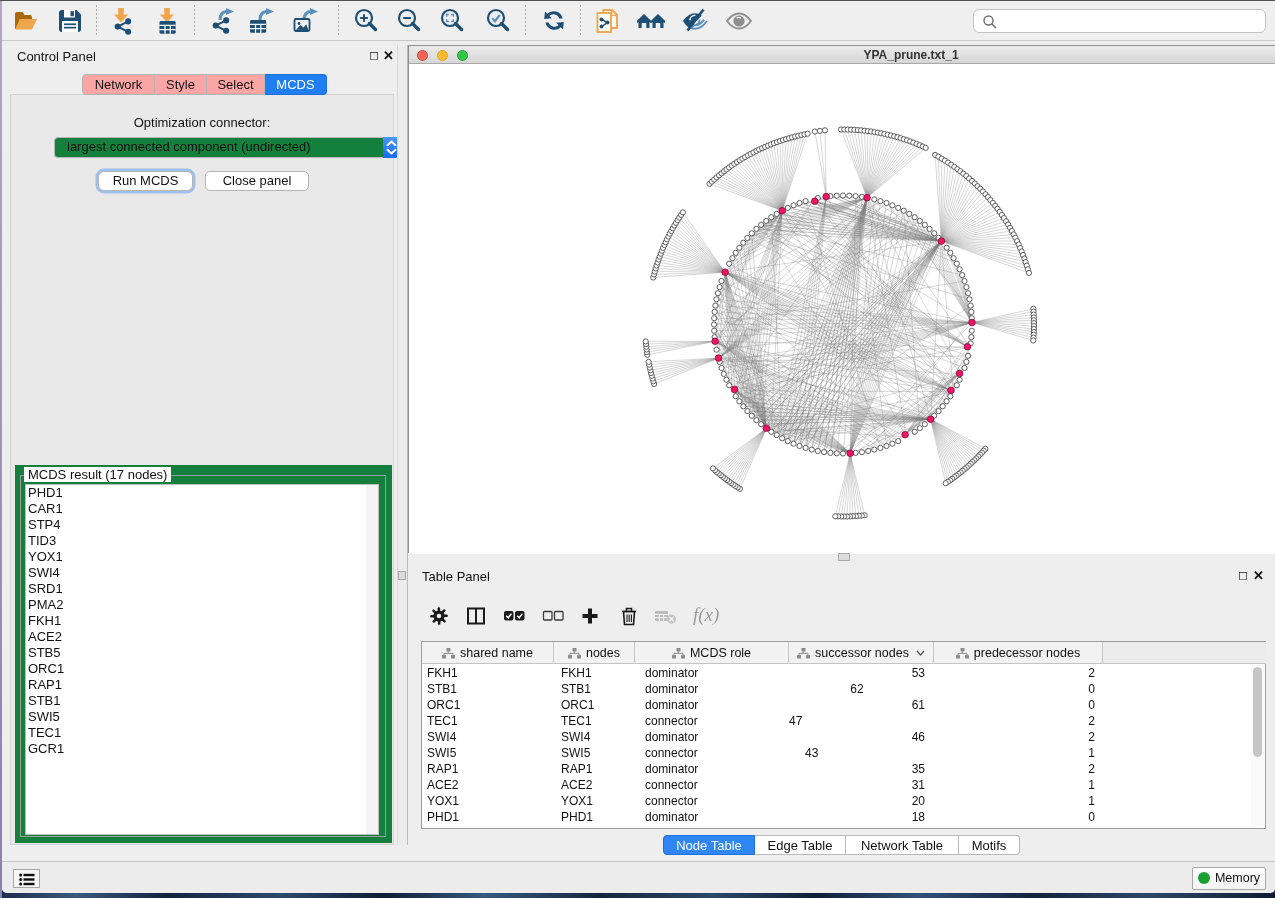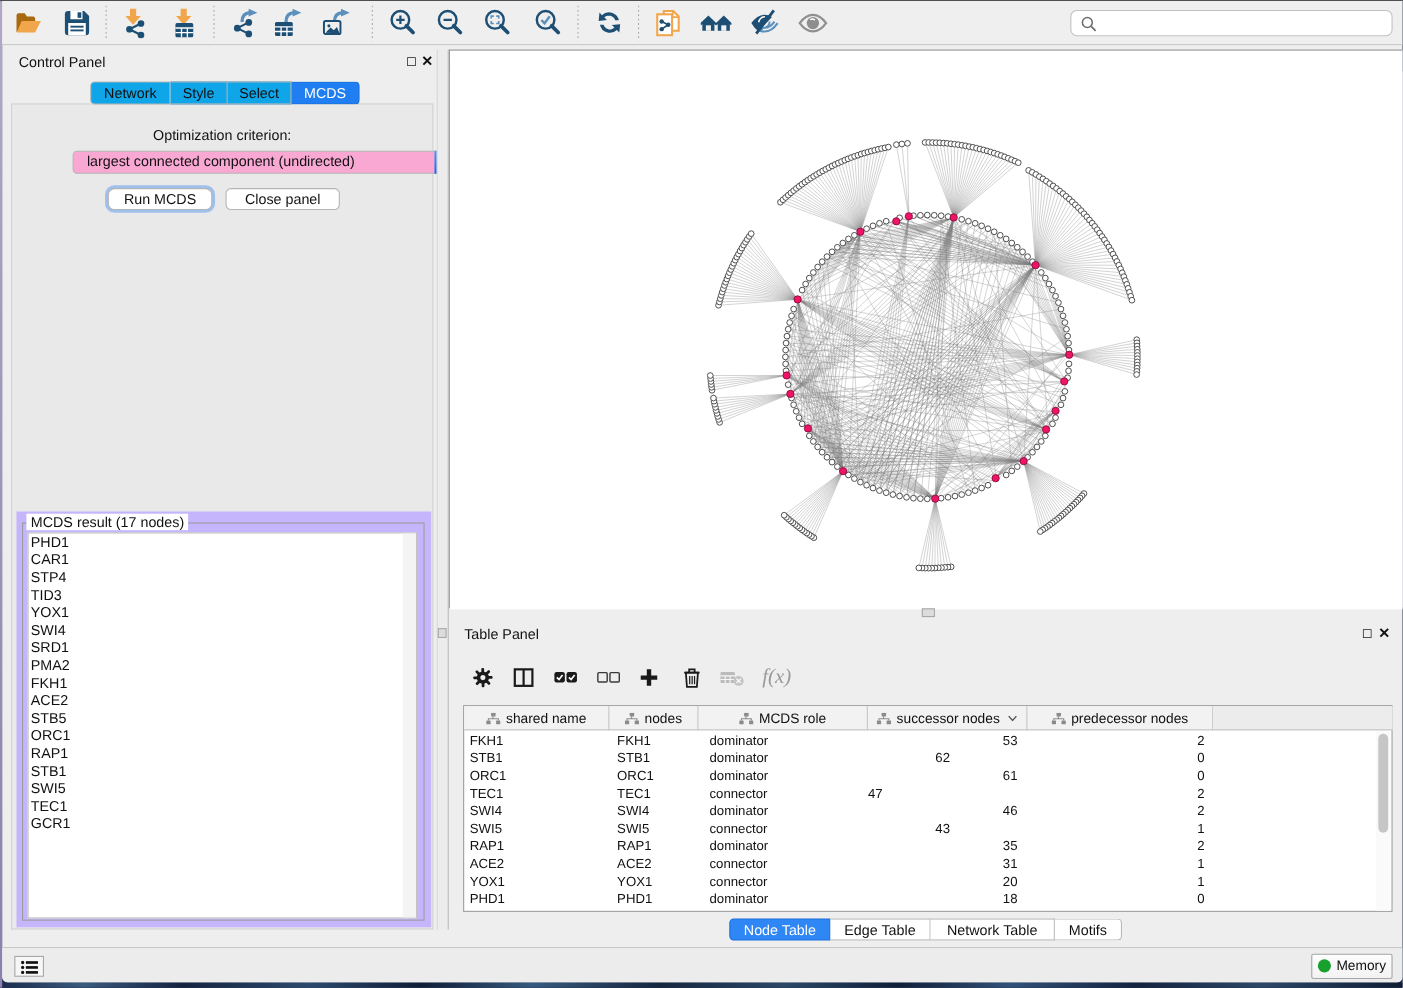--- a/index.html
+++ b/index.html
@@ -8,25 +8,25 @@
 #lstrip{position:absolute;left:0;top:0;width:2px;height:898px;background:linear-gradient(#b4a6c6,#8d7fae)}
 #tstrip{position:absolute;left:0;top:0;width:1275px;height:1px;background:#4f4f4f}
 #app{position:absolute;left:2px;top:1px;width:1273px;height:892px;background:#eeeeee;border-radius:0 0 5px 5px}
 .abs{position:absolute}
 #toolbar{position:absolute;left:0;top:0;width:1273px;height:40px;background:#efefef;border-bottom:1px solid #c9c9c9}
 .tbi{position:absolute;top:6px;width:28px;height:28px}
 .tsep{position:absolute;top:4px;width:1px;height:32px;background-image:linear-gradient(#aaa 50%,transparent 50%);background-size:1px 4px}
 #search{position:absolute;left:971px;top:8px;width:293px;height:24px;background:#fff;border:1px solid #c2c2c2;border-radius:6px}
 #cp-title{position:absolute;left:3px;top:44px;width:394px;height:18px;font-size:13px;color:#111}
 #cp-body{position:absolute;left:8px;top:93px;width:384px;height:751px;background:#e9e9e9;border:1px solid #d2d2d2}
-.tab{position:absolute;top:73px;height:21px;font-size:13px;color:#111;text-align:center;line-height:20px;background:#0ea5e9;border:1px solid #b6b6b6;border-left:none}
-#dd{position:absolute;left:64px;top:136px;width:346px;height:21px;background:#f9a8d4;border:1px solid #b5b5b5;border-radius:4px;font-size:13px;line-height:18px;padding-left:12px;color:#111}
+.tab{position:absolute;top:73px;height:21px;font-size:13px;color:#111;text-align:center;line-height:20px;background:#fca5a5;border:1px solid #b6b6b6;border-left:none}
+#dd{position:absolute;left:52px;top:136px;width:346px;height:21px;background:#15803d;border:1px solid #b5b5b5;border-radius:4px;font-size:13px;line-height:18px;padding-left:12px;color:#111}
 #ddbtn{position:absolute;right:-1px;top:-1px;width:17px;height:21px;border-radius:0 5px 5px 0;background:linear-gradient(#4b97f8,#1668f0)}
 .btn{position:absolute;height:20px;background:#fff;border:1px solid #b5b5b5;border-radius:5px;font-size:13px;text-align:center;line-height:18px;color:#111}
-#res-panel{position:absolute;left:13px;top:464px;width:377px;height:378px;background:#c4b5fd}
+#res-panel{position:absolute;left:13px;top:464px;width:377px;height:378px;background:#15803d}
 #res-border{position:absolute;left:5px;top:10px;width:366px;height:362px;border:1px solid #9d9d9d}
 #res-label{position:absolute;left:9px;top:2px;background:#fff;padding:0 4px;font-size:13px;color:#111}
 #res-list{position:absolute;left:10px;top:19px;width:354px;height:351px;background:#fff;border:1px solid #bdbdbd;font-size:13px;color:#111}
 #res-list .mi{height:16px;line-height:16px;padding-left:2px}
 #res-sb{position:absolute;right:0;top:0;width:12px;height:349px;background:#f4f4f4}
 #vsplit{position:absolute;left:395px;top:44px;width:11px;height:800px;background:#ececec;border-left:1px solid #d8d8d8;border-right:1px solid #bbb}
 #vhandle{position:absolute;left:396px;top:570px;width:8px;height:9px;background:#dcdcdc;border:1px solid #a8a8a8}
 #hhandle{position:absolute;left:836px;top:552px;width:12px;height:8px;background:#dcdcdc;border:1px solid #a8a8a8}
 #netwin{position:absolute;left:406px;top:44px;width:869px;height:508px;border:1px solid #8f8f8f;background:#fff}
 #nettitle{position:absolute;left:0;top:0;width:867px;height:18px;background:linear-gradient(#ebebeb,#d6d6d6);border-bottom:1px solid #a8a8a8}
@@ -184,21 +184,21 @@
  <div id="cp-title">
       <span style="position:absolute;left:12px;top:4px">Control Panel</span>
    <span style="position:absolute;left:364px;top:3px;font-size:12px;color:#222">◻</span>
    <span style="position:absolute;left:378px;top:3px;font-weight:bold;color:#111">✕</span>
  </div>
  <div id="cp-body"></div>
  <div class="tab" style="left:80px;width:73px;border-left:1px solid #b6b6b6;border-radius:4px 0 0 4px;">Network</div>
     <div class="tab" style="left:153px;width:52px;">Style</div>
     <div class="tab" style="left:205px;width:58px;">Select</div>
     <div class="tab" style="left:263px;width:62px;background:#1f7ff2;color:#fff;border-color:#1a6fd8;border-radius:0 4px 4px 0;">MCDS</div>
- <div class="abs" style="left:3px;top:114px;width:394px;height:14px;font-size:13px;color:#111;text-align:center">Optimization criterion:</div>
+ <div class="abs" style="left:3px;top:114px;width:394px;height:14px;font-size:13px;color:#111;text-align:center">Optimization connector:</div>
  <div id="dd">largest connected component (undirected)<div id="ddbtn">
    <svg width="17" height="21" viewBox="0 0 17 21">
           <path d="M4.5 8.2 8.5 4.5 12.5 8.2M4.5 12.8 8.5 16.5 12.5 12.8" stroke="#fff" stroke-width="1.9" fill="none" stroke-linecap="round" stroke-linejoin="round"></path>
         </svg></div>
  </div>
  <div class="btn" style="left:96px;top:170px;width:95px;box-shadow:0 0 0 2.5px rgba(120,170,240,.65);border-radius:6px">Run MCDS</div>
  <div class="btn" style="left:203px;top:170px;width:104px">Close panel</div>
  <div id="res-panel">
    <div id="res-border"></div>
    <div id="res-label">MCDS result (17 nodes)</div>
@@ -219,20 +219,26 @@
         <div class="mi">STB1</div>
         <div class="mi">SWI5</div>
         <div class="mi">TEC1</div>
         <div class="mi">GCR1</div>
         <div id="res-sb"></div>
       </div>
  </div>
  <div id="vsplit"></div>
     <div id="vhandle"></div>
  <div id="netwin">
+  <div id="nettitle">
+    <div class="tl" style="left:8px;background:#f96257;border:0.5px solid #dd4a40"></div>
+    <div class="tl" style="left:28px;background:#fdbc2e;border:0.5px solid #e0a123"></div>
+    <div class="tl" style="left:48px;background:#33c748;border:0.5px solid #27a934"></div>
+    <div id="nettext">YPA_prune.txt_1</div>
+  </div>
   <div id="netcanvas"><svg width="869" height="489" viewBox="0 0 869 489">
           <path d="M373.2 145.7L305.6 246.9M373.2 145.7L306.4 240.6M373.2 145.7L307.5 234.3M373.2 145.7L308.9 228.2M373.2 145.7L310.6 222.1M373.2 145.7L312.5 216.0M373.2 145.7L320.2 198.7M373.2 145.7L323.4 193.2M373.2 145.7L326.7 187.8M373.2 145.7L330.4 182.7M373.2 145.7L334.3 177.7M373.2 145.7L338.4 172.9M373.2 145.7L342.8 168.3M373.2 145.7L362.3 366.8M373.2 145.7L352.2 359.2M373.2 145.7L347.4 355.1M373.2 145.7L342.8 350.7M373.2 145.7L338.4 346.1M373.2 145.7L334.3 341.3M373.2 145.7L330.4 336.3M373.2 145.7L326.7 331.2M373.2 145.7L320.2 320.3M373.2 145.7L317.4 314.7M373.2 145.7L314.8 308.9M373.2 145.7L312.5 303.0M373.2 145.7L310.6 296.9M405.8 136.2L515.8 159.8M405.8 136.2L520.6 163.9M405.8 136.2L525.2 168.3M405.8 136.2L529.6 172.9M405.8 136.2L537.6 182.7M405.8 136.2L541.3 187.8M405.8 136.2L544.6 193.2M405.8 136.2L547.8 198.7M417.2 131.6L396.6 382.9M417.2 131.6L390.5 381.0M417.2 131.6L384.6 378.7M417.2 131.6L378.8 376.1M417.2 131.6L373.2 373.3M417.2 131.6L367.7 370.1M458.0 132.7L320.2 198.7M458.0 132.7L323.4 193.2M458.0 132.7L326.7 187.8M458.0 132.7L330.4 182.7M458.0 132.7L334.3 177.7M458.0 132.7L338.4 172.9M458.0 132.7L342.8 168.3M458.0 132.7L347.4 163.9M458.0 132.7L352.2 159.8M458.0 132.7L357.2 155.9M458.0 132.7L362.3 152.2M458.0 132.7L421.4 387.9M458.0 132.7L415.1 387.1M458.0 132.7L408.8 386.0M458.0 132.7L402.7 384.6M458.0 132.7L396.6 382.9M458.0 132.7L390.5 381.0M458.0 132.7L384.6 378.7M458.0 132.7L378.8 376.1M458.0 132.7L373.2 373.3M458.0 132.7L367.7 370.1M458.0 132.7L362.3 366.8M458.0 132.7L434.0 388.5M458.0 132.7L427.7 388.3M458.0 132.7L421.4 387.9M458.0 132.7L415.1 387.1M458.0 132.7L408.8 386.0M458.0 132.7L402.7 384.6M458.0 132.7L396.6 382.9M458.0 132.7L390.5 381.0M458.0 132.7L384.6 378.7M458.0 132.7L378.8 376.1M458.0 132.7L373.2 373.3M532.4 176.1L347.4 163.9M532.4 176.1L352.2 159.8M532.4 176.1L357.2 155.9M532.4 176.1L362.3 152.2M532.4 176.1L367.7 148.9M532.4 176.1L378.8 142.9M532.4 176.1L384.6 140.3M532.4 176.1L390.5 138.0M532.4 176.1L396.6 136.1M532.4 176.1L408.8 133.0M532.4 176.1L421.4 131.1M532.4 176.1L427.7 130.7M532.4 176.1L434.0 130.5M532.4 176.1L415.1 387.1M532.4 176.1L408.8 386.0M532.4 176.1L402.7 384.6M532.4 176.1L396.6 382.9M532.4 176.1L390.5 381.0M532.4 176.1L384.6 378.7M532.4 176.1L378.8 376.1M532.4 176.1L373.2 373.3M532.4 176.1L367.7 370.1M532.4 176.1L362.3 366.8M532.4 176.1L352.2 359.2M532.4 176.1L347.4 355.1M532.4 176.1L342.8 350.7M532.4 176.1L396.6 382.9M532.4 176.1L390.5 381.0M532.4 176.1L384.6 378.7M532.4 176.1L378.8 376.1M532.4 176.1L373.2 373.3M532.4 176.1L367.7 370.1M532.4 176.1L362.3 366.8M532.4 176.1L352.2 359.2M532.4 176.1L347.4 355.1M532.4 176.1L342.8 350.7M532.4 176.1L338.4 346.1M532.4 176.1L334.3 341.3M532.4 176.1L330.4 336.3M532.4 176.1L342.8 168.3M532.4 176.1L347.4 163.9M532.4 176.1L352.2 159.8M532.4 176.1L357.2 155.9M532.4 176.1L362.3 152.2M532.4 176.1L367.7 148.9M532.4 176.1L378.8 142.9M532.4 176.1L384.6 140.3M532.4 176.1L390.5 138.0M532.4 176.1L396.6 136.1M532.4 176.1L408.8 133.0M532.4 176.1L421.4 131.1M532.4 176.1L427.7 130.7M316.1 207.2L561.6 278.4M316.1 207.2L559.1 290.8M316.1 207.2L557.4 296.9M316.1 207.2L555.5 303.0M316.1 207.2L550.6 314.7M316.1 207.2L547.8 320.3M316.1 207.2L541.3 331.2M316.1 207.2L537.6 336.3M316.1 207.2L533.7 341.3M316.1 207.2L529.6 346.1M316.1 207.2L525.2 350.7M316.1 207.2L373.2 373.3M316.1 207.2L367.7 370.1M316.1 207.2L362.3 366.8M316.1 207.2L352.2 359.2M316.1 207.2L347.4 355.1M316.1 207.2L342.8 350.7M316.1 207.2L338.4 346.1M316.1 207.2L334.3 341.3M316.1 207.2L330.4 336.3M316.1 207.2L326.7 331.2M316.1 207.2L320.2 320.3M563.0 257.5L330.4 336.3M563.0 257.5L326.7 331.2M563.0 257.5L320.2 320.3M563.0 257.5L317.4 314.7M563.0 257.5L314.8 308.9M563.0 257.5L312.5 303.0M563.0 257.5L310.6 296.9M563.0 257.5L307.5 284.7M563.0 257.5L305.6 272.1M563.0 257.5L305.2 265.8M563.0 257.5L305.0 259.5M563.0 257.5L305.2 253.2M563.0 257.5L305.6 246.9M563.0 257.5L306.4 240.6M563.0 257.5L307.5 234.3M563.0 257.5L489.2 142.9M563.0 257.5L494.8 145.7M563.0 257.5L500.3 148.9M563.0 257.5L505.7 152.2M563.0 257.5L510.8 155.9M563.0 257.5L515.8 159.8M563.0 257.5L520.6 163.9M563.0 257.5L525.2 168.3M563.0 257.5L529.6 172.9M563.0 257.5L537.6 182.7M563.0 257.5L541.3 187.8M563.0 257.5L544.6 193.2M563.0 257.5L547.8 198.7M563.0 257.5L550.6 204.3M563.0 257.5L553.2 210.1M306.1 276.3L505.7 366.8M306.1 276.3L489.2 376.1M306.1 276.3L483.4 378.7M306.1 276.3L477.5 381.0M306.1 276.3L471.4 382.9M306.1 276.3L465.3 384.6M309.5 293.1L465.3 134.4M309.5 293.1L471.4 136.1M309.5 293.1L477.5 138.0M309.5 293.1L483.4 140.3M309.5 293.1L489.2 142.9M309.5 293.1L494.8 145.7M309.5 293.1L500.3 148.9M309.5 293.1L505.7 152.2M309.5 293.1L510.8 155.9M309.5 293.1L515.8 159.8M558.5 281.7L338.4 172.9M558.5 281.7L342.8 168.3M558.5 281.7L347.4 163.9M558.5 281.7L352.2 159.8M558.5 281.7L357.2 155.9M558.5 281.7L362.3 152.2M558.5 281.7L367.7 148.9M558.5 281.7L378.8 142.9M550.6 308.5L477.5 381.0M550.6 308.5L471.4 382.9M550.6 308.5L465.3 384.6M550.6 308.5L459.2 386.0M550.6 308.5L452.9 387.1M550.6 308.5L446.6 387.9M550.6 308.5L434.0 388.5M550.6 308.5L427.7 388.3M325.5 324.5L434.0 388.5M325.5 324.5L427.7 388.3M325.5 324.5L421.4 387.9M325.5 324.5L415.1 387.1M325.5 324.5L408.8 386.0M325.5 324.5L402.7 384.6M325.5 324.5L396.6 382.9M325.5 324.5L390.5 381.0M325.5 324.5L384.6 378.7M325.5 324.5L378.8 376.1M325.5 324.5L373.2 373.3M325.5 324.5L367.7 370.1M542.0 325.4L305.2 253.2M542.0 325.4L305.6 246.9M542.0 325.4L306.4 240.6M542.0 325.4L307.5 234.3M542.0 325.4L308.9 228.2M542.0 325.4L310.6 222.1M542.0 325.4L312.5 216.0M542.0 325.4L320.2 198.7M521.6 354.2L362.3 366.8M521.6 354.2L352.2 359.2M521.6 354.2L347.4 355.1M521.6 354.2L342.8 350.7M521.6 354.2L338.4 346.1M521.6 354.2L334.3 341.3M521.6 354.2L330.4 336.3M521.6 354.2L326.7 331.2M521.6 354.2L320.2 320.3M521.6 354.2L317.4 314.7M521.6 354.2L378.8 376.1M521.6 354.2L373.2 373.3M521.6 354.2L367.7 370.1M521.6 354.2L362.3 366.8M521.6 354.2L352.2 359.2M521.6 354.2L347.4 355.1M521.6 354.2L342.8 350.7M521.6 354.2L338.4 346.1M521.6 354.2L334.3 341.3M521.6 354.2L330.4 336.3M357.4 363.3L305.2 265.8M357.4 363.3L305.0 259.5M357.4 363.3L305.2 253.2M357.4 363.3L305.6 246.9M357.4 363.3L306.4 240.6M357.4 363.3L307.5 234.3M357.4 363.3L308.9 228.2M357.4 363.3L310.6 222.1M357.4 363.3L312.5 216.0M357.4 363.3L320.2 198.7M357.4 363.3L323.4 193.2M357.4 363.3L326.7 187.8M357.4 363.3L330.4 182.7M357.4 363.3L334.3 177.7M357.4 363.3L338.4 172.9M357.4 363.3L342.8 168.3M496.1 369.7L562.4 272.1M496.1 369.7L561.6 278.4M496.1 369.7L559.1 290.8M496.1 369.7L557.4 296.9M496.1 369.7L555.5 303.0M496.1 369.7L550.6 314.7M496.1 369.7L547.8 320.3M496.1 369.7L541.3 331.2M496.1 369.7L537.6 336.3M496.1 369.7L533.7 341.3M441.2 388.3L347.4 355.1M441.2 388.3L342.8 350.7M441.2 388.3L338.4 346.1M441.2 388.3L334.3 341.3M441.2 388.3L330.4 336.3M441.2 388.3L326.7 331.2M441.2 388.3L320.2 320.3M441.2 388.3L317.4 314.7M441.2 388.3L314.8 308.9M441.2 388.3L312.5 303.0M441.2 388.3L310.6 296.9M441.2 388.3L307.5 284.7M441.2 388.3L305.6 272.1M441.2 388.3L305.2 265.8M441.2 388.3L305.0 259.5M441.2 388.3L446.6 131.1M441.2 388.3L452.9 131.9M441.2 388.3L465.3 134.4M441.2 388.3L471.4 136.1M441.2 388.3L477.5 138.0M441.2 388.3L483.4 140.3M441.2 388.3L489.2 142.9M441.2 388.3L494.8 145.7M441.2 388.3L500.3 148.9M441.2 388.3L505.7 152.2M441.2 388.3L510.8 155.9M441.2 388.3L515.8 159.8M441.2 388.3L520.6 163.9M441.2 388.3L525.2 168.3M441.2 388.3L529.6 172.9M373.2 145.7L417.2 131.6M373.2 145.7L532.4 176.1M373.2 145.7L316.1 207.2M373.2 145.7L563.0 257.5M373.2 145.7L561.0 282.1M373.2 145.7L544.1 326.7M373.2 145.7L497.3 371.9M405.2 133.8L316.1 207.2M405.2 133.8L306.1 276.3M405.2 133.8L309.5 293.1M405.2 133.8L552.9 309.5M405.2 133.8L544.1 326.7M417.2 131.6L458.0 132.7M417.2 131.6L544.1 326.7M458.0 132.7L532.4 176.1M458.0 132.7L316.1 207.2M458.0 132.7L306.1 276.3M458.0 132.7L561.0 282.1M458.0 132.7L552.9 309.5M458.0 132.7L323.3 325.7M458.0 132.7L521.6 354.2M458.0 132.7L357.4 363.3M458.0 132.7L497.3 371.9M532.4 176.1L316.1 207.2M532.4 176.1L323.3 325.7M532.4 176.1L544.1 326.7M532.4 176.1L521.6 354.2M532.4 176.1L441.2 388.3M316.1 207.2L563.0 257.5M316.1 207.2L306.1 276.3M316.1 207.2L309.5 293.1M316.1 207.2L323.3 325.7M316.1 207.2L544.1 326.7M316.1 207.2L521.6 354.2M316.1 207.2L357.4 363.3M563.0 257.5L323.3 325.7M563.0 257.5L441.2 388.3M306.1 276.3L561.0 282.1M306.1 276.3L323.3 325.7M306.1 276.3L544.1 326.7M306.1 276.3L521.6 354.2M306.1 276.3L357.4 363.3M306.1 276.3L497.3 371.9M306.1 276.3L441.2 388.3M309.5 293.1L561.0 282.1M309.5 293.1L552.9 309.5M309.5 293.1L544.1 326.7M309.5 293.1L521.6 354.2M309.5 293.1L441.2 388.3M561.0 282.1L323.3 325.7M561.0 282.1L544.1 326.7M561.0 282.1L521.6 354.2M552.9 309.5L521.6 354.2M552.9 309.5L357.4 363.3M552.9 309.5L497.3 371.9M323.3 325.7L544.1 326.7M323.3 325.7L521.6 354.2M323.3 325.7L441.2 388.3M544.1 326.7L357.4 363.3M521.6 354.2L441.2 388.3M357.4 363.3L497.3 371.9M357.4 363.3L441.2 388.3M510.8 363.1L494.8 145.7M342.8 168.3L560.5 234.3M305.0 259.5L555.5 216.0M525.2 350.7L310.6 296.9M477.5 381.0L305.6 246.9M471.4 382.9L396.6 136.1M537.6 336.3L483.4 378.7M357.2 155.9L541.3 331.2M489.2 376.1L312.5 216.0M471.4 136.1L308.9 228.2M310.6 296.9L559.1 290.8M553.2 210.1L352.2 159.8M446.6 131.1L477.5 381.0M547.8 320.3L352.2 159.8M362.3 152.2L373.2 373.3M305.0 259.5L352.2 359.2M305.2 253.2L471.4 136.1M307.5 284.7L347.4 163.9M305.6 272.1L477.5 138.0M477.5 138.0L562.4 246.9M352.2 159.8L483.4 378.7M561.6 240.6L373.2 373.3M459.2 386.0L562.8 253.2" fill="none" stroke="#7a7a7a" stroke-opacity="0.38" stroke-width="0.75"></path>
           <path d="M373.2 145.7L300.5 118.8M373.2 145.7L302.8 116.6M373.2 145.7L305.2 114.5M373.2 145.7L307.6 112.4M373.2 145.7L310.0 110.3M373.2 145.7L312.5 108.3M373.2 145.7L315.0 106.3M373.2 145.7L317.5 104.4M373.2 145.7L320.1 102.5M373.2 145.7L322.7 100.6M373.2 145.7L325.3 98.8M373.2 145.7L328.0 97.0M373.2 145.7L330.7 95.3M373.2 145.7L333.4 93.6M373.2 145.7L336.1 92.0M373.2 145.7L338.9 90.4M373.2 145.7L341.7 88.9M373.2 145.7L344.5 87.4M373.2 145.7L347.4 85.9M373.2 145.7L350.2 84.5M373.2 145.7L353.1 83.2M373.2 145.7L356.0 81.9M373.2 145.7L359.0 80.6M373.2 145.7L361.9 79.4M373.2 145.7L364.9 78.2M373.2 145.7L367.9 77.1M373.2 145.7L370.9 76.1M373.2 145.7L373.9 75.0M373.2 145.7L377.0 74.1M373.2 145.7L380.0 73.2M373.2 145.7L383.1 72.3M373.2 145.7L386.2 71.5M373.2 145.7L389.3 70.7M373.2 145.7L392.4 70.0M373.2 145.7L395.5 69.4M373.2 145.7L398.6 68.7M417.2 131.6L405.9 66.5M417.2 131.6L410.9 65.9M417.2 131.6L416.0 65.3M458.0 132.7L432.0 64.5M458.0 132.7L435.3 64.5M458.0 132.7L438.7 64.6M458.0 132.7L442.0 64.7M458.0 132.7L445.4 64.8M458.0 132.7L448.8 65.1M458.0 132.7L452.1 65.3M458.0 132.7L455.5 65.7M458.0 132.7L458.8 66.1M458.0 132.7L462.1 66.5M458.0 132.7L465.5 67.1M458.0 132.7L468.8 67.6M458.0 132.7L472.1 68.3M458.0 132.7L475.4 68.9M458.0 132.7L478.7 69.7M458.0 132.7L481.9 70.5M458.0 132.7L485.2 71.3M458.0 132.7L488.4 72.2M458.0 132.7L491.6 73.2M458.0 132.7L494.8 74.2M458.0 132.7L498.0 75.3M458.0 132.7L501.2 76.4M458.0 132.7L504.3 77.6M458.0 132.7L507.5 78.9M458.0 132.7L510.6 80.2M458.0 132.7L513.7 81.5M458.0 132.7L516.7 82.9M532.4 176.1L526.1 89.9M532.4 176.1L529.4 91.7M532.4 176.1L532.7 93.6M532.4 176.1L535.9 95.6M532.4 176.1L539.1 97.6M532.4 176.1L542.2 99.7M532.4 176.1L545.3 101.9M532.4 176.1L548.4 104.1M532.4 176.1L551.4 106.3M532.4 176.1L554.4 108.7M532.4 176.1L557.3 111.0M532.4 176.1L560.2 113.5M532.4 176.1L563.1 116.0M532.4 176.1L565.8 118.5M532.4 176.1L568.6 121.2M532.4 176.1L571.3 123.8M532.4 176.1L573.9 126.5M532.4 176.1L576.5 129.3M532.4 176.1L579.0 132.1M532.4 176.1L581.4 135.0M532.4 176.1L583.9 137.9M532.4 176.1L586.2 140.8M532.4 176.1L588.5 143.8M532.4 176.1L590.7 146.9M532.4 176.1L592.9 150.0M532.4 176.1L595.0 153.1M532.4 176.1L597.1 156.3M532.4 176.1L599.1 159.5M532.4 176.1L601.0 162.8M532.4 176.1L602.9 166.0M532.4 176.1L604.7 169.4M532.4 176.1L606.4 172.7M532.4 176.1L608.1 176.1M532.4 176.1L609.7 179.5M532.4 176.1L611.2 183.0M532.4 176.1L612.7 186.5M532.4 176.1L614.0 190.0M532.4 176.1L615.4 193.5M532.4 176.1L616.6 197.1M532.4 176.1L617.8 200.7M532.4 176.1L618.9 204.3M532.4 176.1L620.0 207.9M316.1 207.2L244.2 212.5M316.1 207.2L245.0 209.5M316.1 207.2L245.8 206.5M316.1 207.2L246.7 203.5M316.1 207.2L247.6 200.5M316.1 207.2L248.6 197.5M316.1 207.2L249.6 194.5M316.1 207.2L250.7 191.6M316.1 207.2L251.8 188.7M316.1 207.2L252.9 185.8M316.1 207.2L254.1 182.9M316.1 207.2L255.4 180.0M316.1 207.2L256.7 177.2M316.1 207.2L258.0 174.3M316.1 207.2L259.4 171.5M316.1 207.2L260.8 168.7M316.1 207.2L262.3 166.0M316.1 207.2L263.8 163.2M316.1 207.2L265.4 160.5M316.1 207.2L267.0 157.8M316.1 207.2L268.7 155.2M316.1 207.2L270.3 152.6M316.1 207.2L272.1 149.9M316.1 207.2L273.9 147.4M563.0 257.5L624.4 243.8M563.0 257.5L624.6 246.7M563.0 257.5L624.7 249.6M563.0 257.5L624.9 252.5M563.0 257.5L625.0 255.3M563.0 257.5L625.0 258.2M563.0 257.5L625.0 261.1M563.0 257.5L624.9 264.0M563.0 257.5L624.9 266.9M563.0 257.5L624.7 269.7M563.0 257.5L624.5 272.6M563.0 257.5L624.3 275.5M306.1 276.3L238.3 289.8M306.1 276.3L237.9 287.1M306.1 276.3L237.6 284.5M306.1 276.3L237.3 281.8M306.1 276.3L237.0 279.1M306.1 276.3L236.7 276.4M309.5 293.1L245.2 319.0M309.5 293.1L244.3 316.3M309.5 293.1L243.5 313.6M309.5 293.1L242.8 310.8M309.5 293.1L242.0 308.1M309.5 293.1L241.4 305.3M309.5 293.1L240.7 302.5M309.5 293.1L240.1 299.7M309.5 293.1L239.6 296.9M521.6 354.2L576.4 383.7M521.6 354.2L574.7 385.7M521.6 354.2L572.9 387.7M521.6 354.2L571.1 389.6M521.6 354.2L569.3 391.5M521.6 354.2L567.4 393.4M521.6 354.2L565.5 395.2M521.6 354.2L563.6 397.0M521.6 354.2L561.7 398.8M521.6 354.2L559.7 400.6M521.6 354.2L557.7 402.4M521.6 354.2L555.7 404.1M521.6 354.2L553.7 405.8M521.6 354.2L551.7 407.4M521.6 354.2L549.6 409.0M521.6 354.2L547.5 410.6M521.6 354.2L545.4 412.2M521.6 354.2L543.2 413.8M521.6 354.2L541.1 415.3M521.6 354.2L538.9 416.7M521.6 354.2L536.7 418.2M357.4 363.3L330.9 423.8M357.4 363.3L328.7 422.4M357.4 363.3L326.5 421.0M357.4 363.3L324.4 419.6M357.4 363.3L322.2 418.1M357.4 363.3L320.1 416.6M357.4 363.3L318.0 415.0M357.4 363.3L315.9 413.4M357.4 363.3L313.9 411.8M357.4 363.3L311.9 410.2M357.4 363.3L309.8 408.6M357.4 363.3L307.8 406.9M357.4 363.3L305.9 405.2M357.4 363.3L303.9 403.4M441.2 388.3L455.7 450.3M441.2 388.3L452.8 450.6M441.2 388.3L449.9 450.8M441.2 388.3L446.9 451.1M441.2 388.3L444.0 451.2M441.2 388.3L441.0 451.4M441.2 388.3L438.1 451.5M441.2 388.3L435.1 451.5M441.2 388.3L432.2 451.5M441.2 388.3L429.2 451.4M441.2 388.3L426.3 451.3" fill="none" stroke="#8c8c8c" stroke-opacity="0.5" stroke-width="0.7"></path>
           <g fill="#fff" stroke="#4d4d4d" stroke-width="0.9">
             <circle cx="434.0" cy="388.5" r="2.6"></circle>
             <circle cx="427.7" cy="388.3" r="2.6"></circle>
             <circle cx="421.4" cy="387.9" r="2.6"></circle>
             <circle cx="415.1" cy="387.1" r="2.6"></circle>
             <circle cx="408.8" cy="386.0" r="2.6"></circle>
             <circle cx="402.7" cy="384.6" r="2.6"></circle>
@@ -723,21 +729,21 @@
         <span class="td" style="left:5px">SWI4</span>
         <span class="td" style="left:139px">SWI4</span>
         <span class="td" style="left:223px">dominator</span>
         <span class="td" style="left:367px;width:136px;text-align:right">46</span>
         <span class="td" style="left:512px;width:161px;text-align:right">2</span>
       </div>
       <div class="tr" style="left:0;top:103px;width:845px">
         <span class="td" style="left:5px">SWI5</span>
         <span class="td" style="left:139px">SWI5</span>
         <span class="td" style="left:223px">connector</span>
-        <span class="td" style="left:367px;width:136px;text-align:center">43</span>
+        <span class="td" style="left:383px;width:136px;text-align:left">43</span>
         <span class="td" style="left:512px;width:161px;text-align:right">1</span>
       </div>
       <div class="tr" style="left:0;top:119px;width:845px">
         <span class="td" style="left:5px">RAP1</span>
         <span class="td" style="left:139px">RAP1</span>
         <span class="td" style="left:223px">dominator</span>
         <span class="td" style="left:367px;width:136px;text-align:right">35</span>
         <span class="td" style="left:512px;width:161px;text-align:right">2</span>
       </div>
       <div class="tr" style="left:0;top:135px;width:845px">

